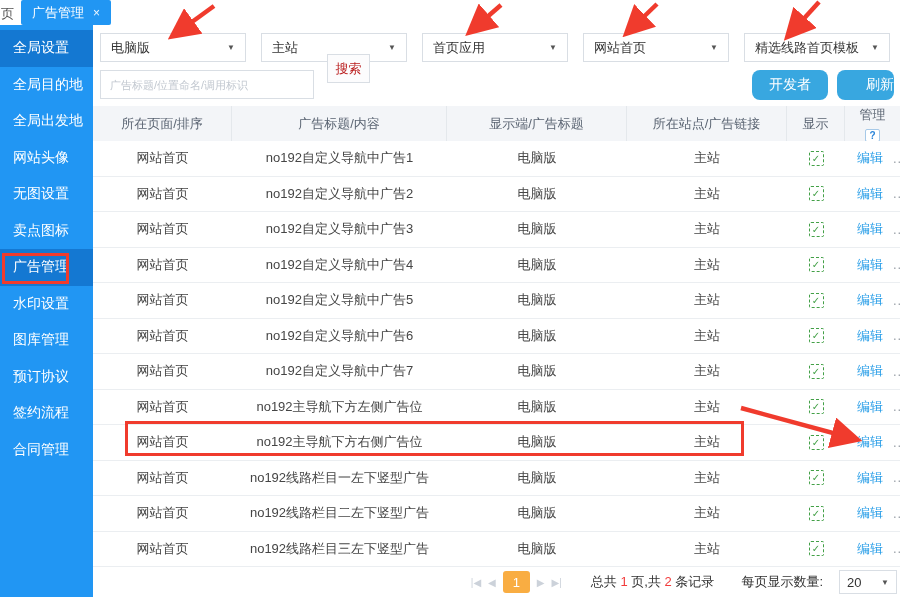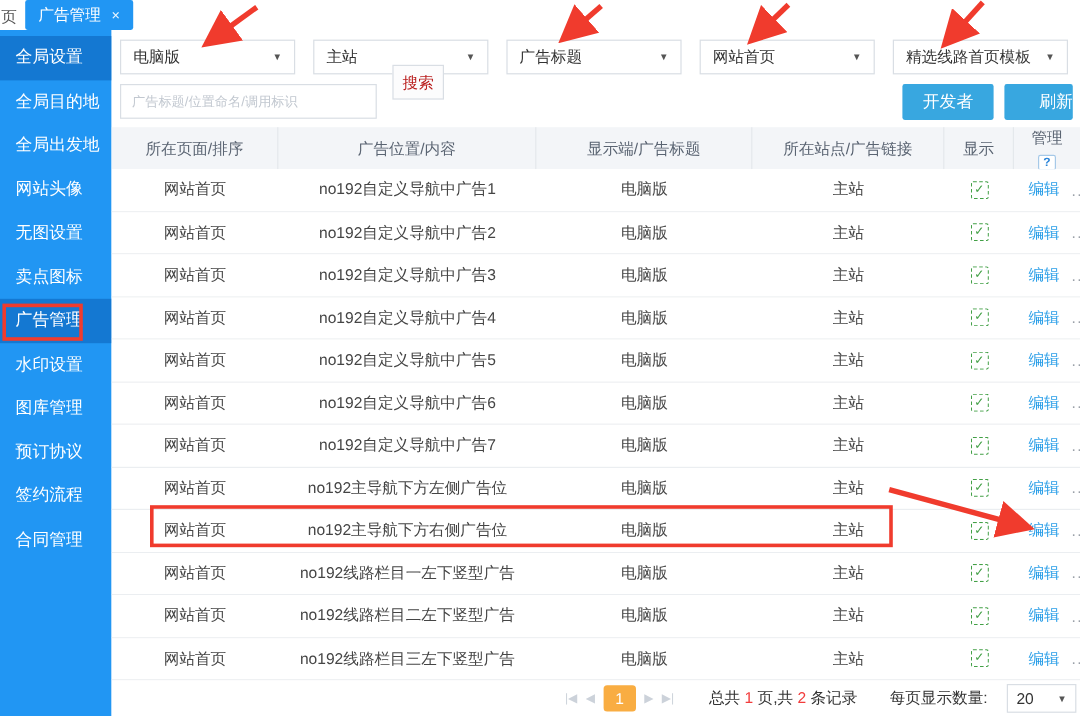--- a/index.html
+++ b/index.html
@@ -38,21 +38,21 @@
   .search-input {
     position:absolute; left:7px; top:45px; width:214px; height:29px;
     border:1px solid #d9dee4; padding:0 9px; font-size:11px; color:#333; outline:none;
   }
   .search-input::placeholder { color:#c2c8d0; }
   .search-btn {
     position:absolute; left:234px; top:29px; width:43px; height:29px;
     border:1px solid #d9dee4; background:#fcfcfd; font-size:13px; color:#b91c1c; cursor:pointer;
   }
   .blue-btn {
-    position:absolute; top:45px; height:30px; border:none; border-radius:2px;
+    position:absolute; top:45px; height:30px; border:none; border-radius:8px;
     background:#38a7e0; color:#fff; font-size:14px; cursor:pointer;
   }
   .dev-btn { left:659px; width:76px; }
   .refresh-btn { left:744px; width:57px;text-align:right; }
 
   
   .thead { position:absolute; left:0; top:81px; width:807px; height:35px; background:#f3f5f8; display:flex; }
   .th {
     display:flex; align-items:center; justify-content:center; gap:5px;
     font-size:13px; color:#5a6472; border-right:1px solid #e4e8ec; white-space:nowrap;
@@ -134,41 +134,41 @@
   <div class="selects-row">
       <div class="select">
         <span>电脑版</span>
         <span class="caret">▼</span>
       </div>
       <div class="select">
         <span>主站</span>
         <span class="caret">▼</span>
       </div>
       <div class="select">
-        <span>广告标题</span>
+        <span>首页应用</span>
         <span class="caret">▼</span>
       </div>
       <div class="select">
         <span>网站首页</span>
         <span class="caret">▼</span>
       </div>
       <div class="select">
         <span>精选线路首页模板</span>
         <span class="caret">▼</span>
       </div>
     </div>
 
   <input class="search-input" placeholder="广告标题/位置命名/调用标识" style="">
   <button class="search-btn">搜索</button>
   <button class="blue-btn dev-btn">开发者</button>
   <button class="blue-btn refresh-btn">刷新</button>
 
   <div class="thead">
     <div class="th c1">所在页面/排序</div>
-    <div class="th c2">广告位置/内容</div>
+    <div class="th c2">广告标题/内容</div>
     <div class="th c3">显示端/广告标题</div>
     <div class="th c4">所在站点/广告链接</div>
     <div class="th c5">显示</div>
     <div class="th c6">
       <span>管理</span>
       <span class="help">?</span>
     </div>
   </div>
 
   <div class="tbody">

